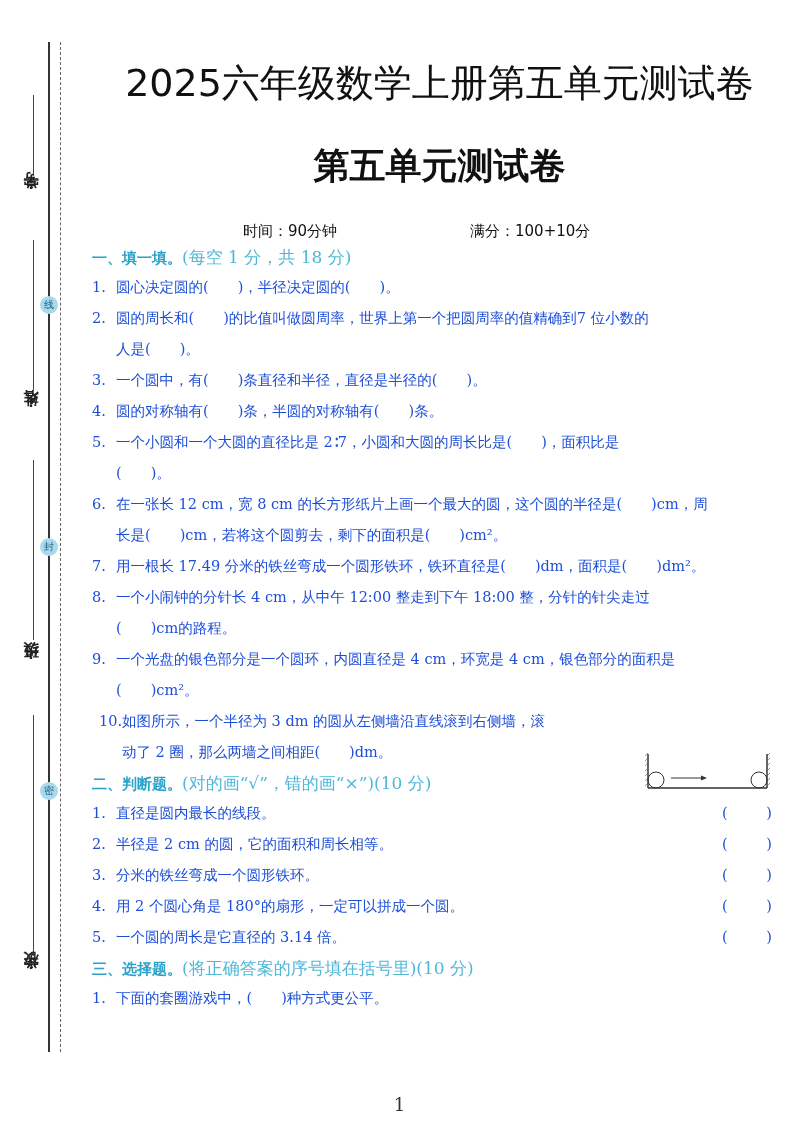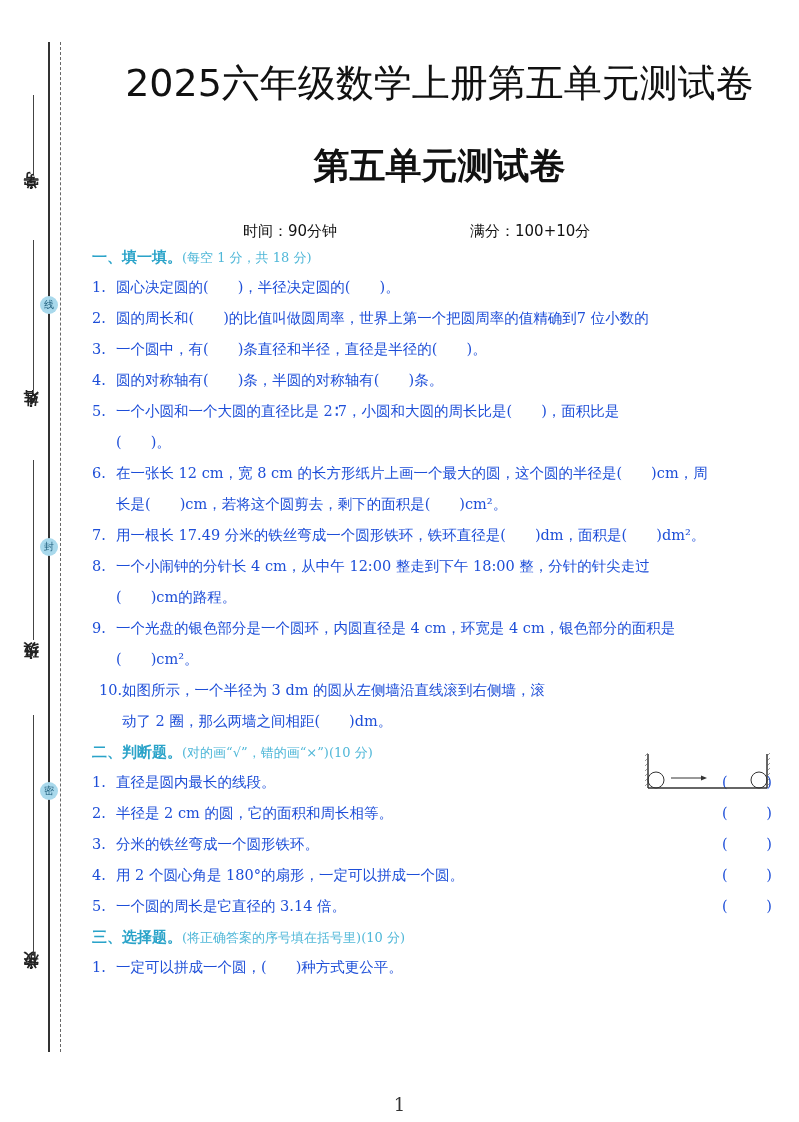--- a/index.html
+++ b/index.html
@@ -44,21 +44,21 @@
     font-family: "DejaVu Sans", sans-serif; font-size: 15px; color: #111;
   }
   .meta-time { position: absolute; left: 243px; text-align: center; }
   .meta-score { position: absolute; left: 470px; }
   
   .content { position: absolute; left: 92px; top: 242px; width: 690px; }
   .section-head {
     font-size: 14px; color: #2aa3c9; height: 30px; line-height: 30px; white-space: nowrap;
   }
   .section-head .sh-main { font-weight: bold; font-family: "DejaVu Sans", sans-serif; font-size: 15px; }
-  .section-head .sh-note { font-size: 13px; color: #4fb7d8; }
+  .section-head .sh-note { font-size: 17px; color: #4fb7d8; }
   .q-line {
     font-size: 14.5px; height: 31px; line-height: 31px; white-space: nowrap; color: #1d4ed8;
     position: relative;
   }
   .q-line.indent { padding-left: 24px; }
   .q-num { display: inline-block; width: 24px; }
   .q-num.wide { width: 30px; text-align: right; }
   .judge-bracket {
     position: absolute; right: 10px; top: 0; width: 50px; display: flex; justify-content: space-between;
   }
@@ -94,20 +94,21 @@
   <span class="meta-score">满分：100+10分</span>
 </div>
 
 <div class="content">
   <div class="section-head">
     <span class="sh-main">一、填一填。</span><span class="sh-note">(每空 1 分，共 18 分)</span>
   </div>
 
   <div class="q-line"><span class="q-num">1.</span><span>圆心决定圆的(　　)，半径决定圆的(　　)。</span></div>
   <div class="q-line"><span class="q-num">2.</span><span>圆的周长和(　　)的比值叫做圆周率，世界上第一个把圆周率的值精确到7 位小数的</span></div>
+  <div class="q-line indent">人是(　　)。</div>
   <div class="q-line"><span class="q-num">3.</span><span>一个圆中，有(　　)条直径和半径，直径是半径的(　　)。</span></div>
   <div class="q-line"><span class="q-num">4.</span><span>圆的对称轴有(　　)条，半圆的对称轴有(　　)条。</span></div>
   <div class="q-line"><span class="q-num">5.</span><span>一个小圆和一个大圆的直径比是 2∶7，小圆和大圆的周长比是(　　)，面积比是</span></div>
   <div class="q-line indent">(　　)。</div>
   <div class="q-line"><span class="q-num">6.</span><span>在一张长 12 cm，宽 8 cm 的长方形纸片上画一个最大的圆，这个圆的半径是(　　)cm，周</span></div>
   <div class="q-line indent">长是(　　)cm，若将这个圆剪去，剩下的面积是(　　)cm²。</div>
   <div class="q-line"><span class="q-num">7.</span><span>用一根长 17.49 分米的铁丝弯成一个圆形铁环，铁环直径是(　　)dm，面积是(　　)dm²。</span></div>
   <div class="q-line"><span class="q-num">8.</span><span>一个小闹钟的分针长 4 cm，从中午 12:00 整走到下午 18:00 整，分针的针尖走过</span></div>
   <div class="q-line indent">(　　)cm的路程。</div>
   <div class="q-line"><span class="q-num">9.</span><span>一个光盘的银色部分是一个圆环，内圆直径是 4 cm，环宽是 4 cm，银色部分的面积是</span></div>
@@ -135,21 +136,21 @@
         <span>)</span>
       </span></div>
   <div class="q-line"><span class="q-num">5.</span><span>一个圆的周长是它直径的 3.14 倍。</span><span class="judge-bracket">
         <span>(</span>
         <span>)</span>
       </span></div>
 
   <div class="section-head">
     <span class="sh-main">三、选择题。</span><span class="sh-note">(将正确答案的序号填在括号里)(10 分)</span>
   </div>
-  <div class="q-line"><span class="q-num">1.</span><span>一定可以拼成一个圆，(　　)种方式更公平。</span></div>
+  <div class="q-line"><span class="q-num">1.</span><span>下面的套圈游戏中，(　　)种方式更公平。</span></div>
 </div>
 
 <svg class="diagram" viewBox="0 0 126 42">
   <g>
     <line x1="3" y1="2" x2="3" y2="36" stroke="#333" stroke-width="1.5"></line>
     <line x1="0" y1="4" x2="3" y2="1" stroke="#555" stroke-width="0.6"></line>
     <line x1="0" y1="9" x2="3" y2="6" stroke="#555" stroke-width="0.6"></line>
     <line x1="0" y1="14" x2="3" y2="11" stroke="#555" stroke-width="0.6"></line>
     <line x1="0" y1="19" x2="3" y2="16" stroke="#555" stroke-width="0.6"></line>
     <line x1="0" y1="24" x2="3" y2="21" stroke="#555" stroke-width="0.6"></line>

